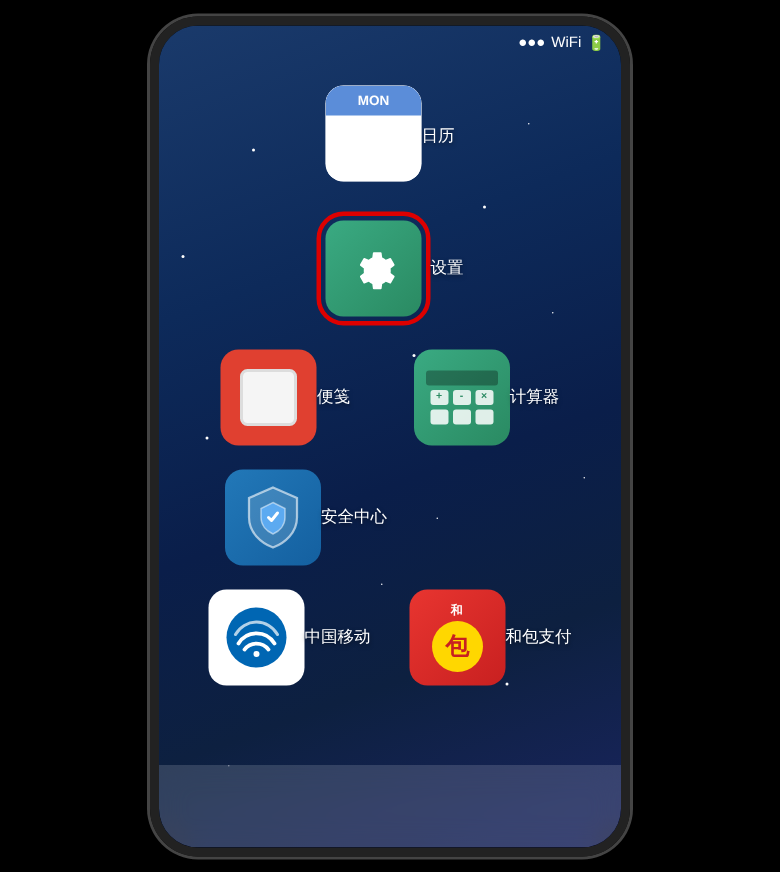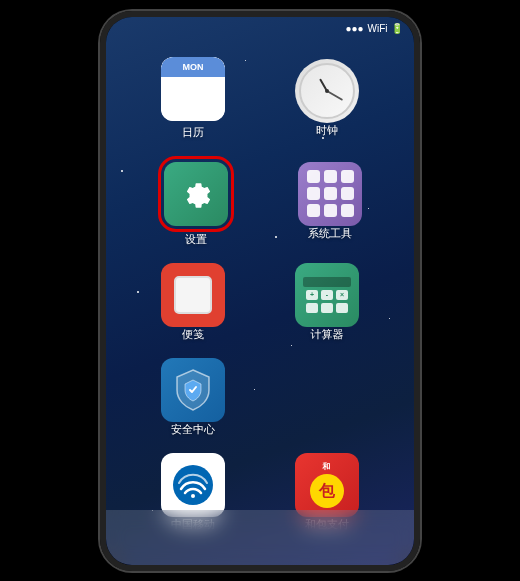--- a/index.html
+++ b/index.html
@@ -65,21 +65,21 @@
       gap: 4px;
     }
 
     .status-text {
       color: white;
       font-size: 10px;
     }
 
     .app-item {
       display: flex;
-      flex-direction: column;
+      flex-direction: row;
       align-items: center;
       justify-content: center;
       cursor: pointer;
     }
 
     .app-icon {
       width: 64px;
       height: 64px;
       border-radius: 14px;
       display: flex;
@@ -162,66 +162,37 @@
           <div class="icon-calendar app-icon" style="padding:0;">
             <div style="width:64px;height:64px;background:white;border-radius:12px;overflow:hidden;display:flex;flex-direction:column;">
               <div style="background:#5b8dd9;height:20px;display:flex;align-items:center;justify-content:center;">
                 <span style="color:white;font-size:9px;font-weight:bold;">MON</span>
               </div>
             </div>
           </div>
           <span class="app-label">日历</span>
         </div>
 
-        <div class="app-item">
-          <div style="width:64px;height:64px;border-radius:50%;background:linear-gradient(135deg,#ddd,#f0f0f0);display:flex;align-items:center;justify-content:center;position:relative;">
-            <div style="width:56px;height:56px;border-radius:50%;background:linear-gradient(135deg,#e8e8e8,#f8f8f8);border:2px solid #ccc;position:relative;overflow:hidden;">
-
-              <div style="position:absolute;width:2px;height:14px;background:#333;border-radius:2px;bottom:50%;left:calc(50% - 1px);transform-origin:bottom center;transform:rotate(-30deg);"></div>
-
-              <div style="position:absolute;width:2px;height:18px;background:#555;border-radius:2px;bottom:50%;left:calc(50% - 1px);transform-origin:bottom center;transform:rotate(120deg);"></div>
-
-              <div style="position:absolute;width:4px;height:4px;background:#333;border-radius:50%;top:50%;left:50%;transform:translate(-50%,-50%);"></div>
-            </div>
-          </div>
-          <span class="app-label">时钟</span>
-        </div>
       </div>
 
       <div style="display:flex;justify-content:space-around;margin-bottom:16px;">
 
         <div class="app-item">
           <div style="border:3px solid #dd0000;border-radius:18px;padding:3px;">
             <div style="width:64px;height:64px;background:linear-gradient(135deg,#3aaa82,#2a8a62);border-radius:12px;display:flex;align-items:center;justify-content:center;">
 
               <svg width="36" height="36" viewBox="0 0 36 36" fill="white">
                 <path d="M18 22a4 4 0 100-8 4 4 0 000 8z"></path>
                 <path d="M29.5 19.5c0-.5 0-1-.1-1.5l2.4-1.9c.2-.2.3-.5.2-.8l-2.3-4c-.1-.3-.4-.4-.7-.3l-2.8 1.1c-.7-.6-1.5-1-2.4-1.4l-.4-3c0-.3-.3-.5-.6-.5h-4.6c-.3 0-.6.2-.6.5l-.4 3c-.9.3-1.7.8-2.4 1.4l-2.8-1.1c-.3-.1-.6 0-.7.3l-2.3 4c-.1.3-.1.6.2.8l2.4 1.9c-.1.5-.1 1-.1 1.5s0 1 .1 1.5l-2.4 1.9c-.2.2-.3.5-.2.8l2.3 4c.1.3.4.4.7.3l2.8-1.1c.7.6 1.5 1 2.4 1.4l.4 3c0 .3.3.5.6.5h4.6c.3 0 .6-.2.6-.5l.4-3c.9-.3 1.7-.8 2.4-1.4l2.8 1.1c.3.1.6 0 .7-.3l2.3-4c.1-.3.1-.6-.2-.8l-2.4-1.9c.1-.5.1-1 .1-1.5z"></path>
               </svg>
             </div>
           </div>
           <span class="app-label">设置</span>
         </div>
 
-        <div class="app-item">
-          <div style="width:64px;height:64px;background:linear-gradient(135deg,#9b7ecb,#7a5aaa);border-radius:12px;display:flex;align-items:center;justify-content:center;">
-            <div style="display:grid;grid-template-columns:repeat(3,1fr);gap:4px;padding:6px;">
-              <div style="width:13px;height:13px;border-radius:3px;background:rgba(255,255,255,0.9);"></div>
-              <div style="width:13px;height:13px;border-radius:3px;background:rgba(255,255,255,0.9);"></div>
-              <div style="width:13px;height:13px;border-radius:3px;background:rgba(255,255,255,0.9);"></div>
-              <div style="width:13px;height:13px;border-radius:3px;background:rgba(255,255,255,0.9);"></div>
-              <div style="width:13px;height:13px;border-radius:3px;background:rgba(255,255,255,0.9);"></div>
-              <div style="width:13px;height:13px;border-radius:3px;background:rgba(255,255,255,0.9);"></div>
-              <div style="width:13px;height:13px;border-radius:3px;background:rgba(255,255,255,0.9);"></div>
-              <div style="width:13px;height:13px;border-radius:3px;background:rgba(255,255,255,0.9);"></div>
-              <div style="width:13px;height:13px;border-radius:3px;background:rgba(255,255,255,0.9);"></div>
-            </div>
-          </div>
-          <span class="app-label">系统工具</span>
-        </div>
       </div>
 
       <div style="display:flex;justify-content:space-around;margin-bottom:16px;">
 
         <div class="app-item">
           <div style="width:64px;height:64px;background:#e04030;border-radius:12px;display:flex;align-items:center;justify-content:center;">
             <div style="width:38px;height:38px;background:#f5f5f5;border-radius:5px;border:2px solid #ddd;"></div>
           </div>
           <span class="app-label">便笺</span>
         </div>

